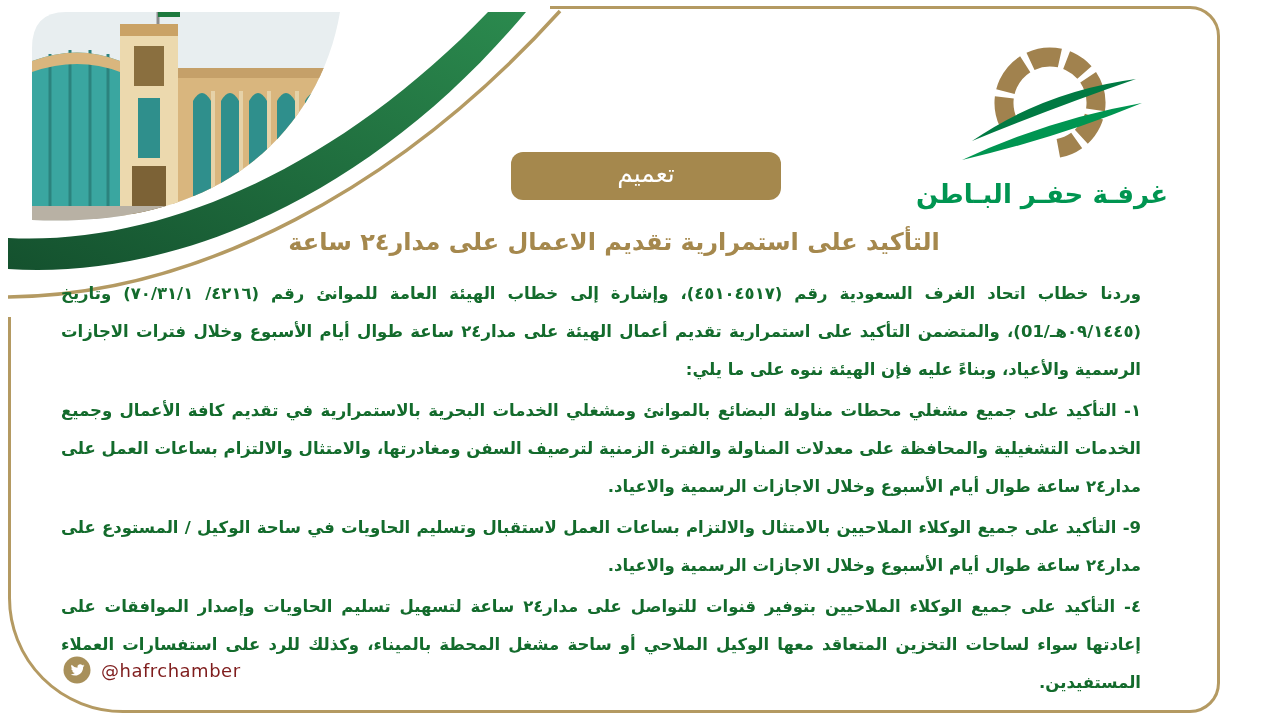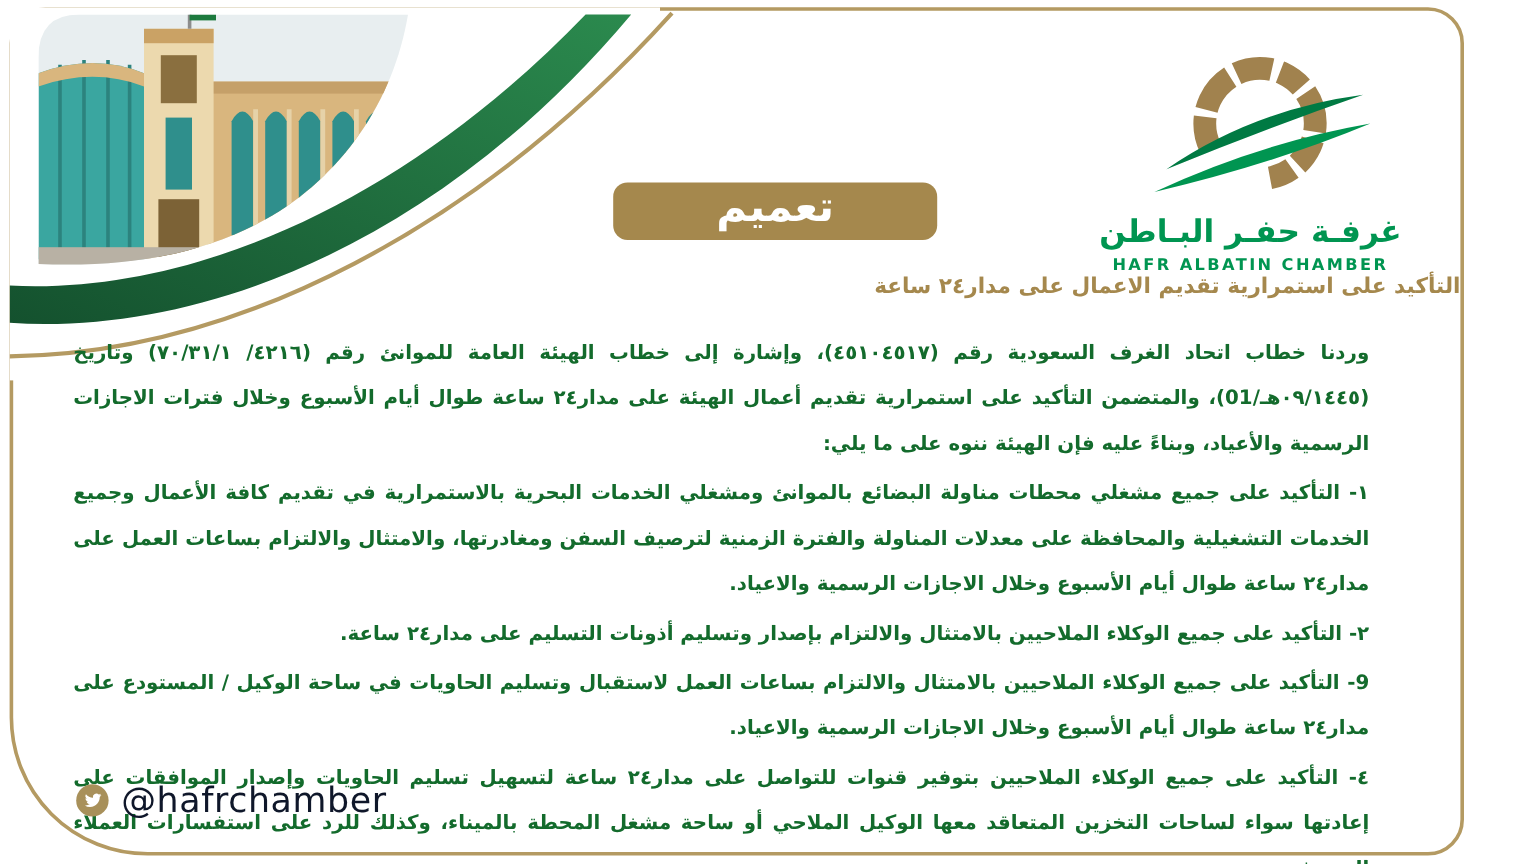--- a/index.html
+++ b/index.html
@@ -16,36 +16,36 @@
   .decor{position:absolute;left:-3px;top:-3px;width:580px;height:312px;z-index:1;}
   .logo{position:absolute;top:30px;right:30px;width:290px;text-align:center;z-index:2;}
   .logo .gear{display:block;margin:0 auto;}
   .logo .ar{color:#009551;font-size:26px;font-weight:bold;line-height:30px;direction:rtl;}
   .logo .en{color:#009551;font-size:13.5px;font-weight:bold;letter-spacing:2px;margin-top:4px;}
   .banner{
     position:absolute;left:500px;top:143px;width:270px;height:48px;z-index:3;
     background:#a5884d;border-radius:12px;
     display:flex;align-items:center;justify-content:center;
   }
-  .banner span{color:#ffffff;font-size:35px;font-weight:bold;line-height:1;padding-bottom:6px;}
+  .banner span{color:#ffffff;font-size:25px;font-weight:normal;line-height:1;padding-bottom:6px;}
   .heading{
-    position:absolute;top:219px;left:0;right:0;z-index:2;
-    color:#a5884d;font-size:18px;font-weight:bold;direction:rtl;margin:0;
+    position:absolute;top:219px;left:0;right:0;z-index:2;text-align:center;
+    color:#a5884d;font-size:24px;font-weight:bold;direction:rtl;margin:0;
   }
   .bodytext{
     position:absolute;top:266px;right:76px;width:1080px;z-index:2;
     direction:rtl;text-align:justify;
     color:#136b2c;font-size:16.5px;font-weight:bold;line-height:38px;
   }
   .bodytext p{margin:0 0 3px 0;}
   .footer{
     position:absolute;left:52px;bottom:26px;z-index:2;
     display:flex;align-items:center;gap:10px;direction:ltr;
   }
-  .footer .handle{color:#0f172a;font-size:29px;letter-spacing:0.5px;}
+  .footer .handle{color:#7f1d1d;font-size:18px;letter-spacing:0.5px;}
 </style>
 </head>
 <body>
 
 <div class="card">
 
   <svg class="decor" viewBox="0 0 580 312">
     <defs>
       <linearGradient id="ribbonGrad" x1="0" y1="1" x2="1" y2="0">
         <stop offset="0" stop-color="#14512e"></stop>
@@ -109,33 +109,31 @@
 
   <div class="logo">
     <svg class="gear" width="210" height="140" viewBox="-105 -70 210 140">
       <g transform="translate(8,-6)">
         <circle cx="0" cy="0" r="46" fill="none" stroke="#a1824e" stroke-width="19" stroke-dasharray="26 6 30 7 22 6 34 7 24 6 20 60" transform="rotate(-155)"></circle>
         <path d="M-78,38 Q-5,-12 86,-24 Q5,4 -78,38 Z" fill="#007a43"></path>
         <path d="M-88,57 Q0,16 92,0 Q10,34 -88,57 Z" fill="#009551"></path>
       </g>
     </svg>
     <div class="ar">غرفـة حفـر البـاطن</div>
-    <div class="en">HAFR ALBATIN CHAMBER</div>
   </div>
 
   <div class="banner">
     <span>تعميم</span>
   </div>
 
   <h1 class="heading">التأكيد على استمرارية تقديم الاعمال على مدار٢٤ ساعة</h1>
 
   <div class="bodytext">
     <p>وردنا خطاب اتحاد الغرف السعودية رقم (٤٥١٠٤٥١٧)، وإشارة إلى خطاب الهيئة العامة للموانئ رقم (⁦٤٢١٦/ ٧٠/٣١/١⁩) وتاريخ (⁦01/٠٩/١٤٤٥هـ⁩)، والمتضمن التأكيد على استمرارية تقديم أعمال الهيئة على مدار٢٤ ساعة طوال أيام الأسبوع وخلال فترات الاجازات الرسمية والأعياد، وبناءً عليه فإن الهيئة ننوه على ما يلي:</p>
     <p>١- التأكيد على جميع مشغلي محطات مناولة البضائع بالموانئ ومشغلي الخدمات البحرية بالاستمرارية في تقديم كافة الأعمال وجميع الخدمات التشغيلية والمحافظة على معدلات المناولة والفترة الزمنية لترصيف السفن ومغادرتها، والامتثال والالتزام بساعات العمل على مدار٢٤ ساعة طوال أيام الأسبوع وخلال الاجازات الرسمية والاعياد.</p>
-    <p>٢- التأكيد على جميع الوكلاء الملاحيين بالامتثال والالتزام بإصدار وتسليم أذونات التسليم على مدار٢٤ ساعة.</p>
     <p>9- التأكيد على جميع الوكلاء الملاحيين بالامتثال والالتزام بساعات العمل لاستقبال وتسليم الحاويات في ساحة الوكيل / المستودع على مدار٢٤ ساعة طوال أيام الأسبوع وخلال الاجازات الرسمية والاعياد.</p>
     <p>٤- التأكيد على جميع الوكلاء الملاحيين بتوفير قنوات للتواصل على مدار٢٤ ساعة لتسهيل تسليم الحاويات وإصدار الموافقات على إعادتها سواء لساحات التخزين المتعاقد معها الوكيل الملاحي أو ساحة مشغل المحطة بالميناء، وكذلك للرد على استفسارات العملاء المستفيدين.</p>
 
   </div>
 
   <div class="footer">
     <svg width="28" height="28" viewBox="0 0 28 28">
       <circle cx="14" cy="14" r="13.5" fill="#a8905a"></circle>
       <path fill="#ffffff" d="M21.5 9.6c-.5.23-1.05.38-1.62.45.58-.35 1.03-.9 1.24-1.56-.55.32-1.15.56-1.8.69a2.84 2.84 0 0 0-4.84 2.59 8.05 8.05 0 0 1-5.85-2.97 2.84 2.84 0 0 0 .88 3.79c-.47-.02-.9-.14-1.29-.35v.04c0 1.37.98 2.52 2.28 2.78-.24.07-.49.1-.75.1-.18 0-.36-.02-.53-.05.36 1.13 1.41 1.95 2.65 1.97a5.7 5.7 0 0 1-3.53 1.22c-.23 0-.45-.01-.68-.04a8.03 8.03 0 0 0 4.36 1.28c5.23 0 8.09-4.33 8.09-8.09l-.01-.37c.56-.4 1.04-.9 1.4-1.48z"></path>
     </svg>

